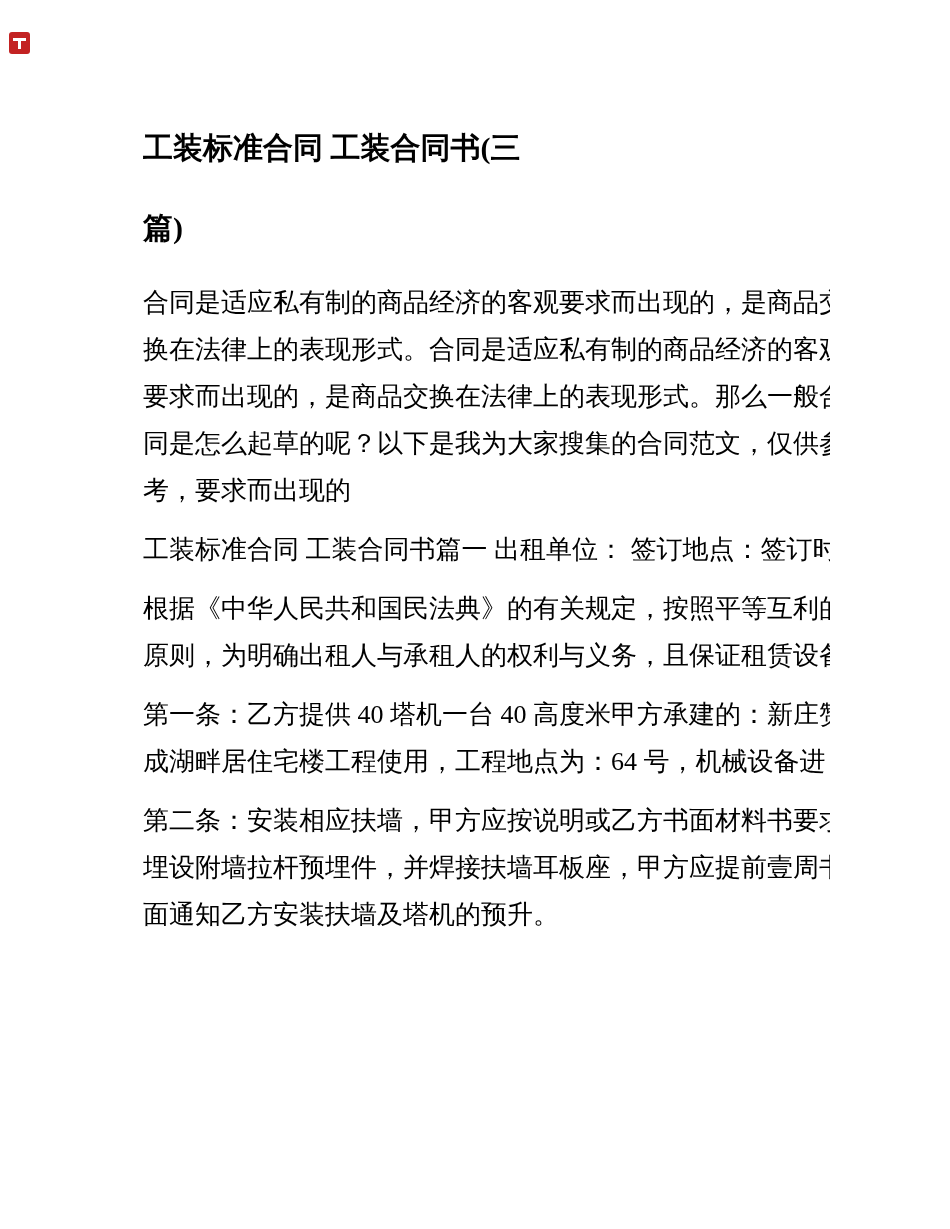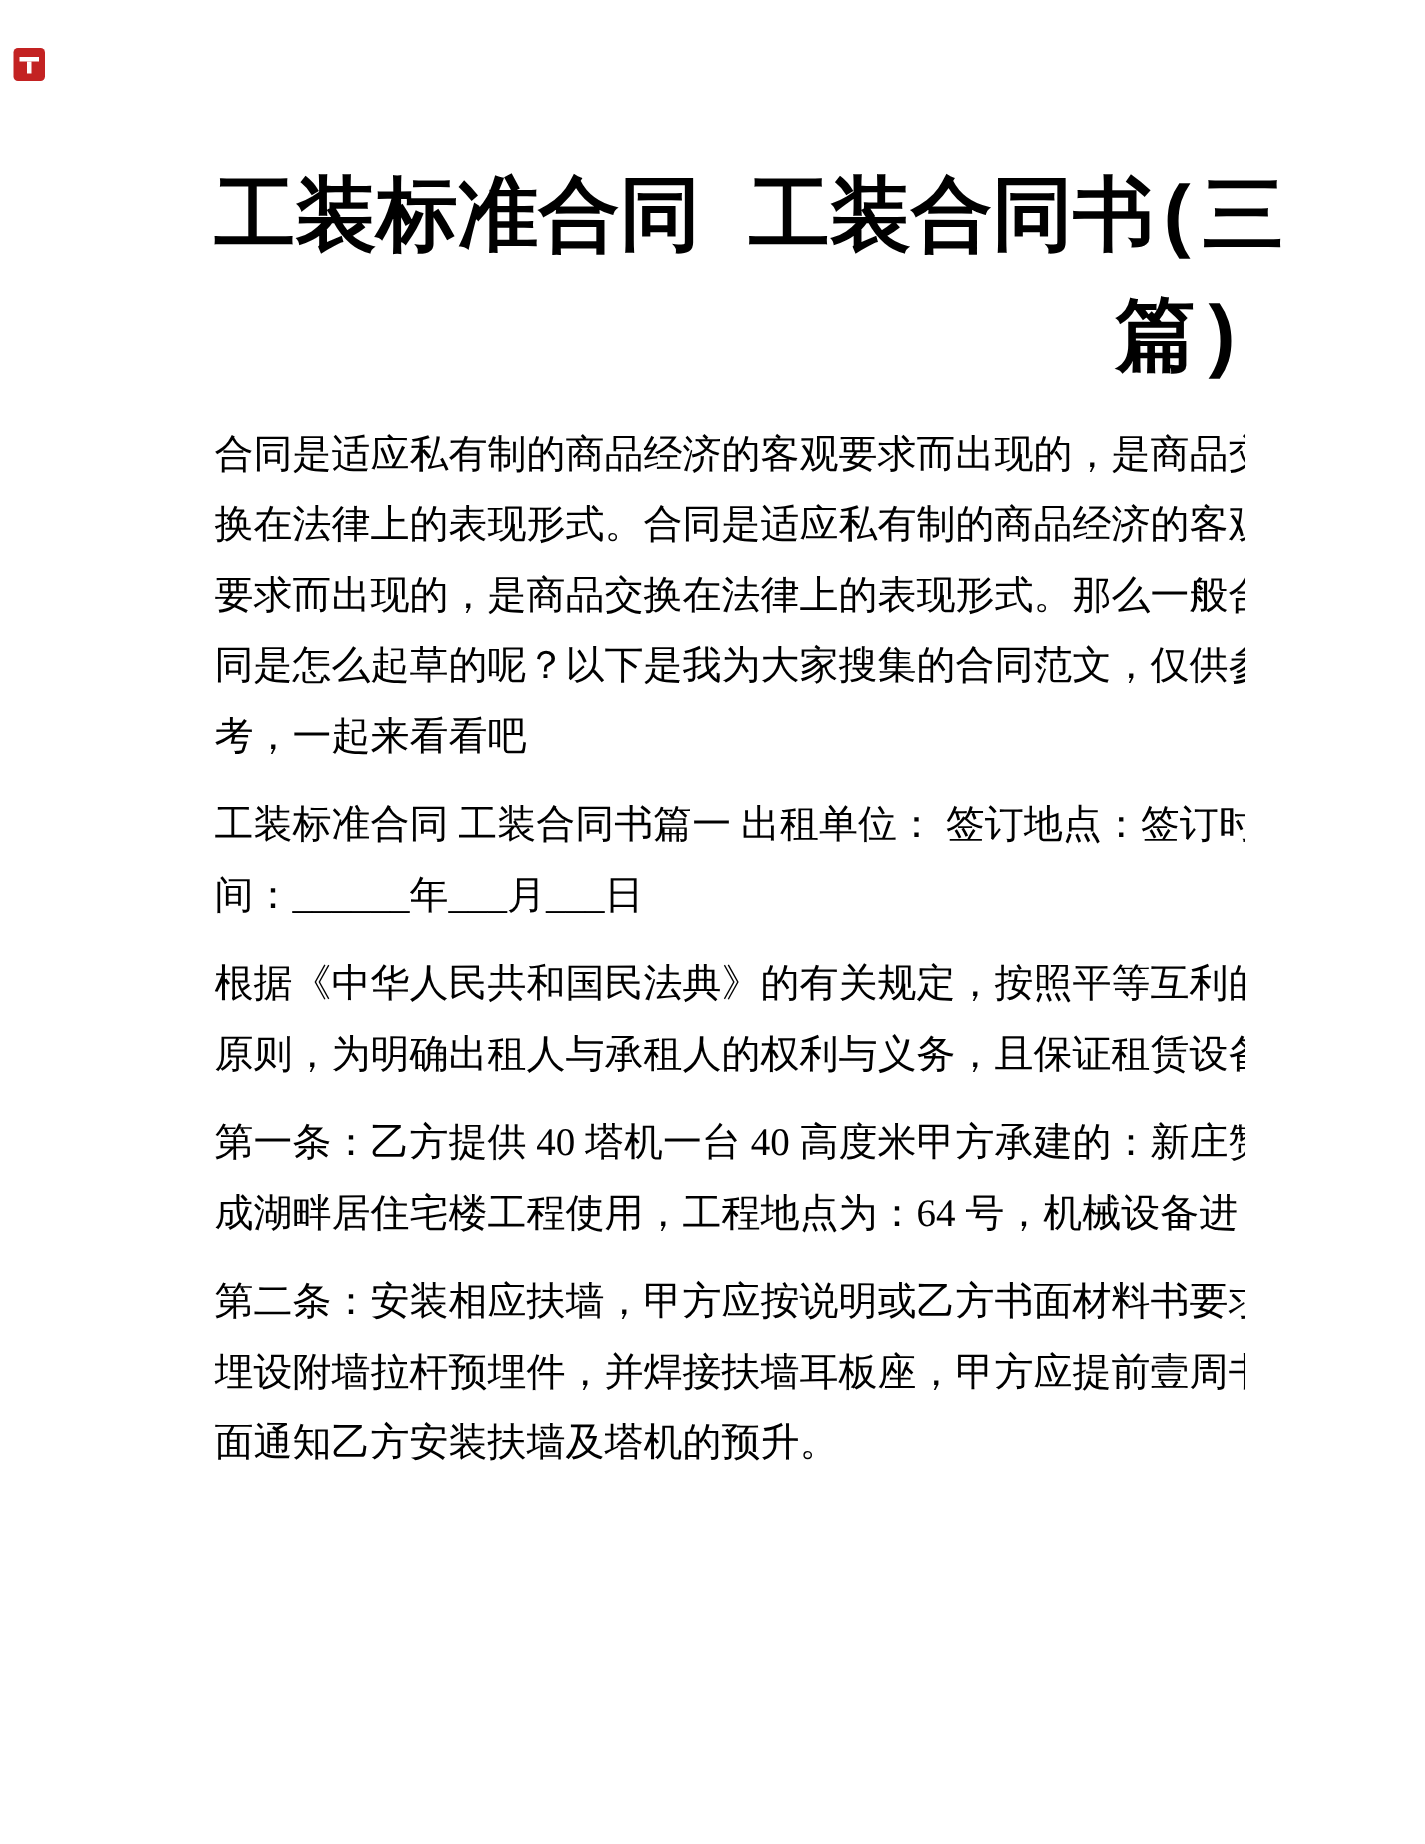--- a/index.html
+++ b/index.html
@@ -41,25 +41,24 @@
     background: #ffffff;
   }
   .content {
     position: absolute;
     left: 143px;
     top: 0;
     width: 687px;
   }
   .title {
     margin: 108px 0 11px 0;
-    font-size: 54px;
+    font-size: 30px;
     line-height: 80px;
     font-weight: 700;
-    text-align: right;
-    font-family: Liberation Mono, monospace;
+    text-align: left;
   }
   .title .t-line {
     display: block;
     white-space: nowrap;
   }
   .para {
     margin: 0 0 12px 0;
     font-size: 26px;
     line-height: 47px;
   }
@@ -86,25 +85,24 @@
   <h1 class="title" id="doc-title">
       <span class="t-line">工装标准合同 工装合同书(三</span>
       <span class="t-line">篇)</span>
     </h1>
   <div id="paragraphs">
       <p class="para">
         <span class="line">合同是适应私有制的商品经济的客观要求而出现的，是商品交</span>
         <span class="line">换在法律上的表现形式。合同是适应私有制的商品经济的客观</span>
         <span class="line">要求而出现的，是商品交换在法律上的表现形式。那么一般合</span>
         <span class="line">同是怎么起草的呢？以下是我为大家搜集的合同范文，仅供参</span>
-        <span class="line">考，一起来看看吧</span>
+        <span class="line">考，要求而出现的</span>
       </p>
       <p class="para">
         <span class="line">工装标准合同 工装合同书篇一 出租单位： 签订地点：签订时</span>
-        <span class="line">间：______年___月___日</span>
       </p>
       <p class="para">
         <span class="line">根据《中华人民共和国民法典》的有关规定，按照平等互利的</span>
         <span class="line">原则，为明确出租人与承租人的权利与义务，且保证租赁设备</span>
       </p>
       <p class="para">
         <span class="line">第一条：乙方提供 40 塔机一台 40 高度米甲方承建的：新庄赞</span>
         <span class="line">成湖畔居住宅楼工程使用，工程地点为：64 号，机械设备进</span>
       </p>
       <p class="para">

